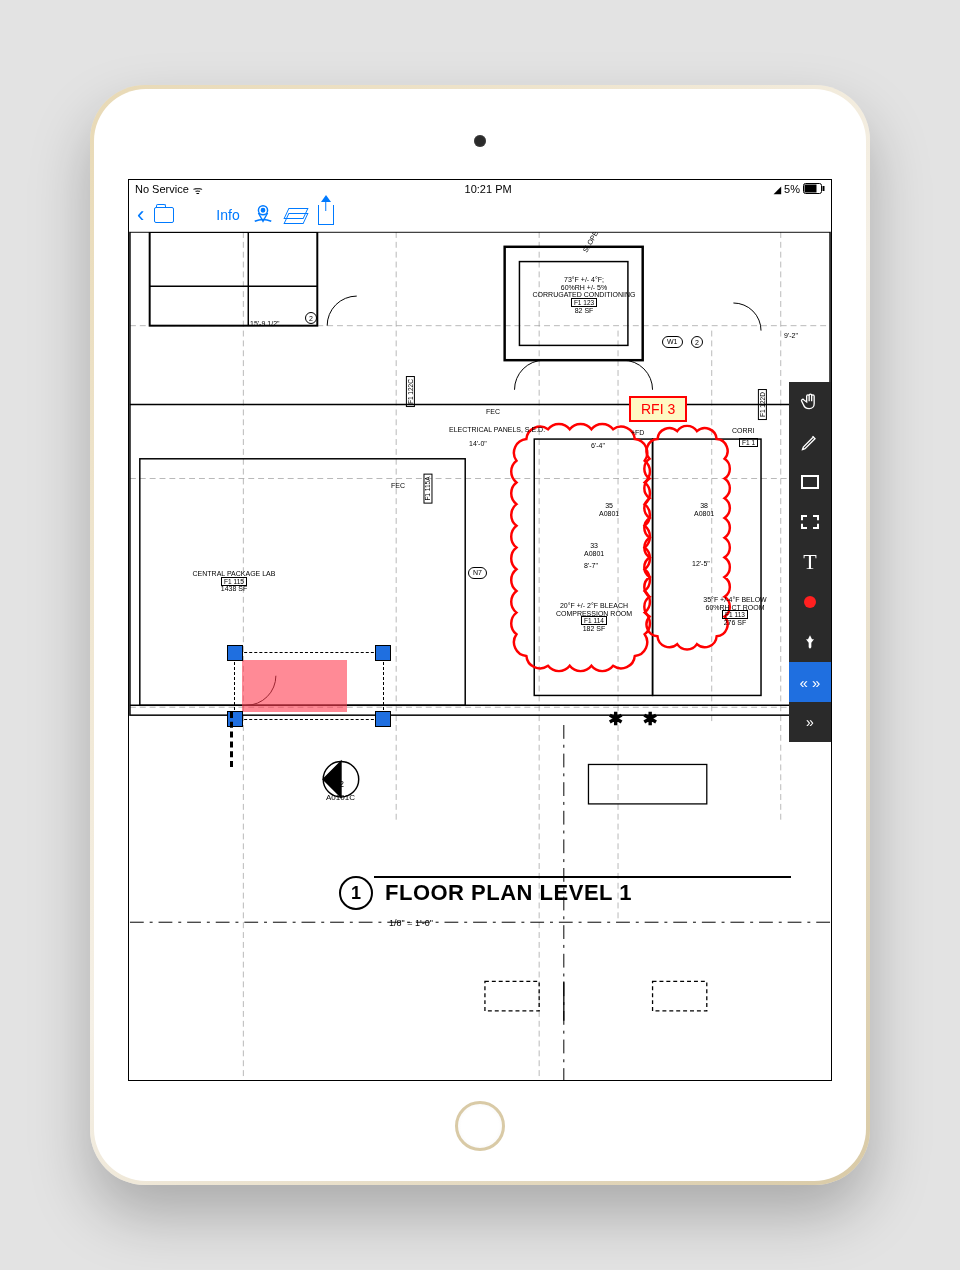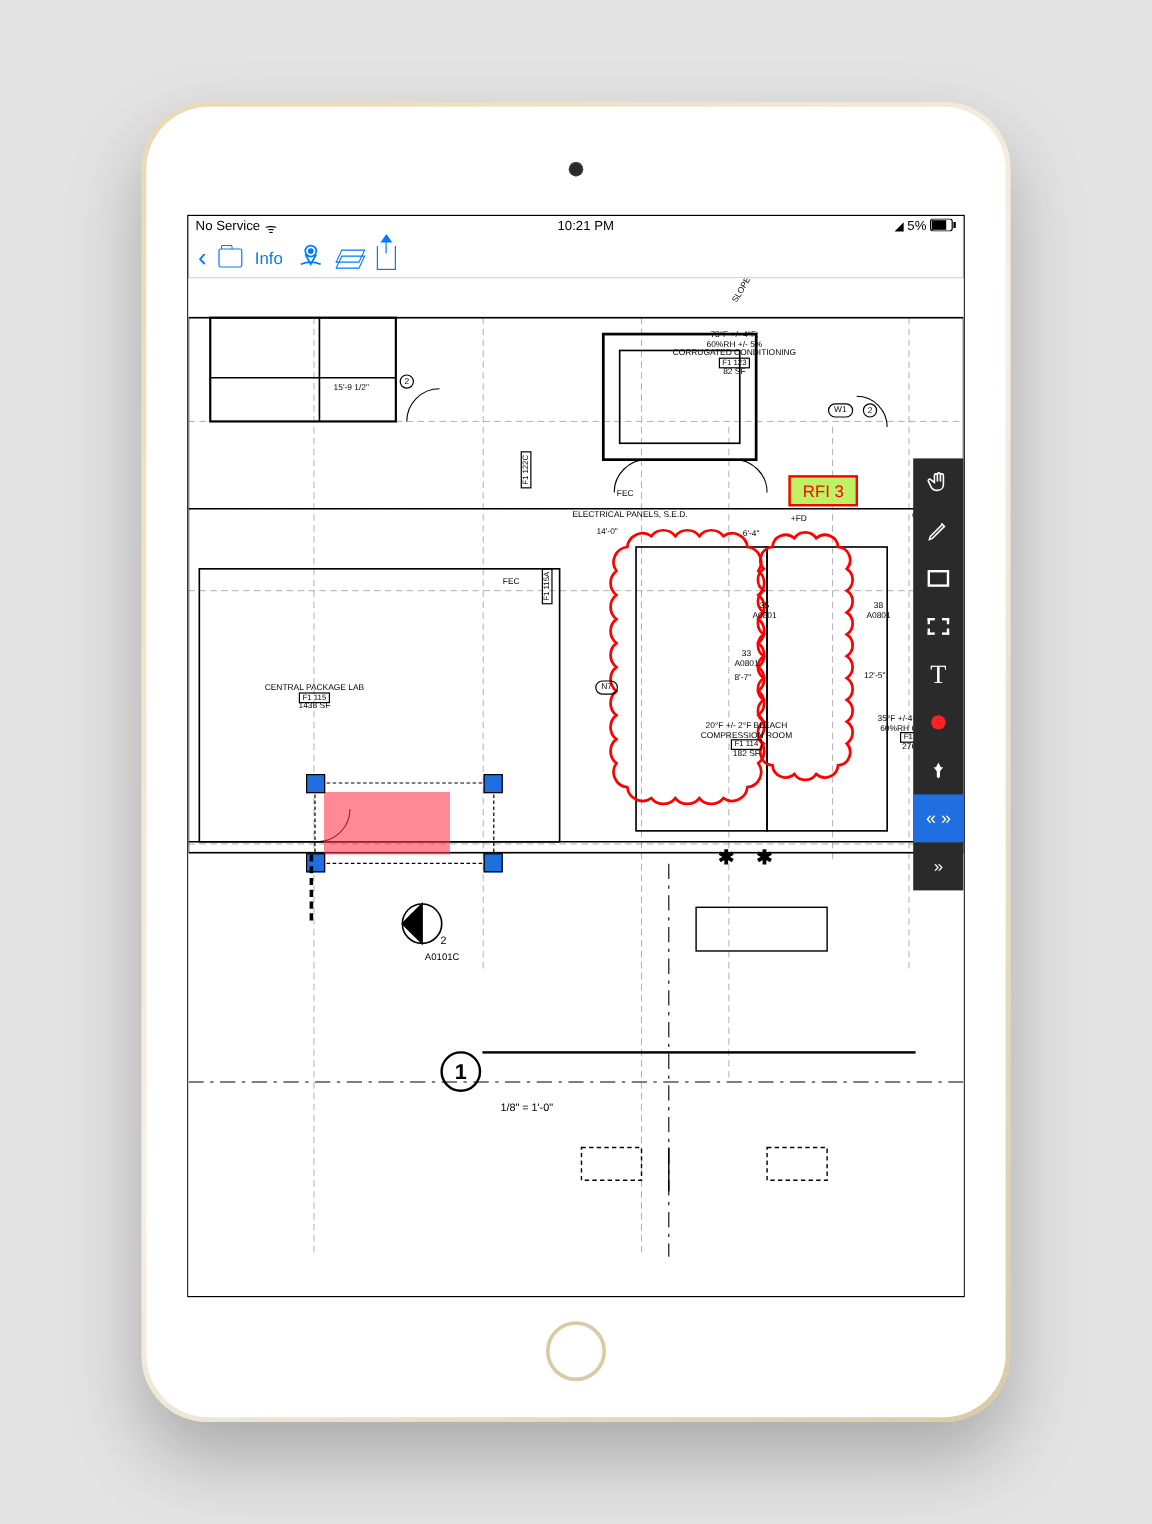--- a/index.html
+++ b/index.html
@@ -7,21 +7,21 @@
     background: #e3e3e3;
     font-family: -apple-system, "Helvetica Neue", Arial, sans-serif;
     width: 960px;
     height: 1270px;
     display: flex;
     align-items: center;
     justify-content: center;
     overflow: hidden;
   }
   .ipad-frame {
-    width: 724px;
+    width: 780px;
     height: 1100px;
     background: linear-gradient(135deg, #e8d9b5 0%, #f5f0e6 50%, #d9caa6 100%);
     border-radius: 55px;
     padding: 4px;
     box-shadow: 0 30px 60px rgba(0,0,0,0.25);
     position: relative;
   }
   .ipad-inner {
     width: 100%;
     height: 100%;
@@ -100,21 +100,21 @@
     border-radius: 2px 2px 0 0;
   }
   .doc-title {
     flex: 1;
     text-align: center;
     color: #007aff;
     font-size: 14px;
     font-weight: 400;
     letter-spacing: 0.3px;
   }
-  .toolbar-right { display: flex; align-items: center; gap: 12px; color: #007aff; }
+  .toolbar-right { display: flex; align-items: center; gap: 12px; color: #007aff; margin-left: 32px; }
   .info-text { font-size: 14px; }
   .icon-svg { width: 22px; height: 22px; }
   .layers-ico {
     width: 20px; height: 14px;
     position: relative;
   }
   .layers-ico::before, .layers-ico::after {
     content: '';
     position: absolute;
     width: 18px; height: 9px;
@@ -156,21 +156,21 @@
   .drawing {
     position: absolute;
     inset: 0;
   }
   .drawing svg { width: 100%; height: 100%; }
 
   .rfi-tag {
     position: absolute;
     border: 2px solid #ff0000;
     color: #ff0000;
-    background: #bef264;
+    background: #fef9c3;
     font-size: 14px;
     font-weight: 500;
     padding: 3px 10px;
     top: 164px;
     left: 500px;
   }
 
   .selection {
     position: absolute;
     top: 420px;
@@ -451,20 +451,21 @@
           <div class="handle h-tr"></div>
           <div class="handle h-bl"></div>
           <div class="handle h-br"></div>
         </div>
 
         <div style="position:absolute;top:480px;left:101px;width:3px;height:55px;border-left:3px dashed #000;"></div>
 
         <div class="plan-title-line"></div>
         <div class="plan-title-row">
           <div class="plan-circle">1</div>
+          <div class="plan-title-text">FLOOR PLAN LEVEL 1</div>
         </div>
         <div class="plan-scale">1/8" = 1'-0"</div>
 
         <div class="tool-palette">
           <div class="tool">
             <svg width="20" height="20" viewBox="0 0 24 24" fill="none" stroke="#fff" stroke-width="1.6">
                 <path d="M8 12V5a1.5 1.5 0 013 0v6V4a1.5 1.5 0 013 0v7V5a1.5 1.5 0 013 0v9c0 3-2 6-6 6s-6-2-7-5l-2-4a1.5 1.5 0 012.6-1.5L8 12z"></path>
               </svg>
           </div>
           <div class="tool">

